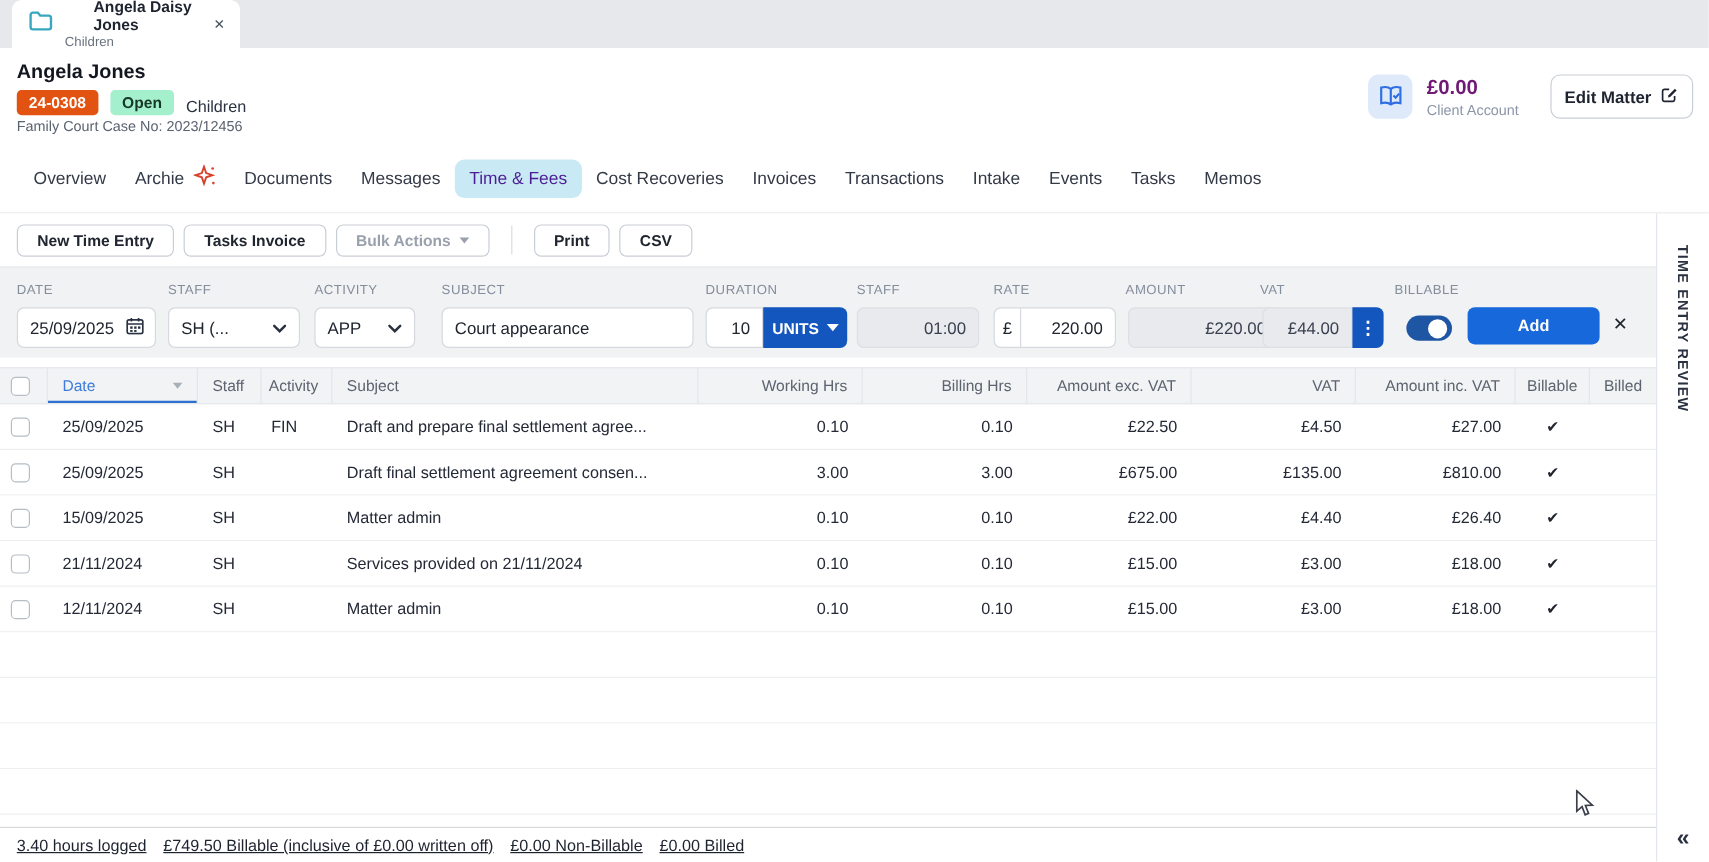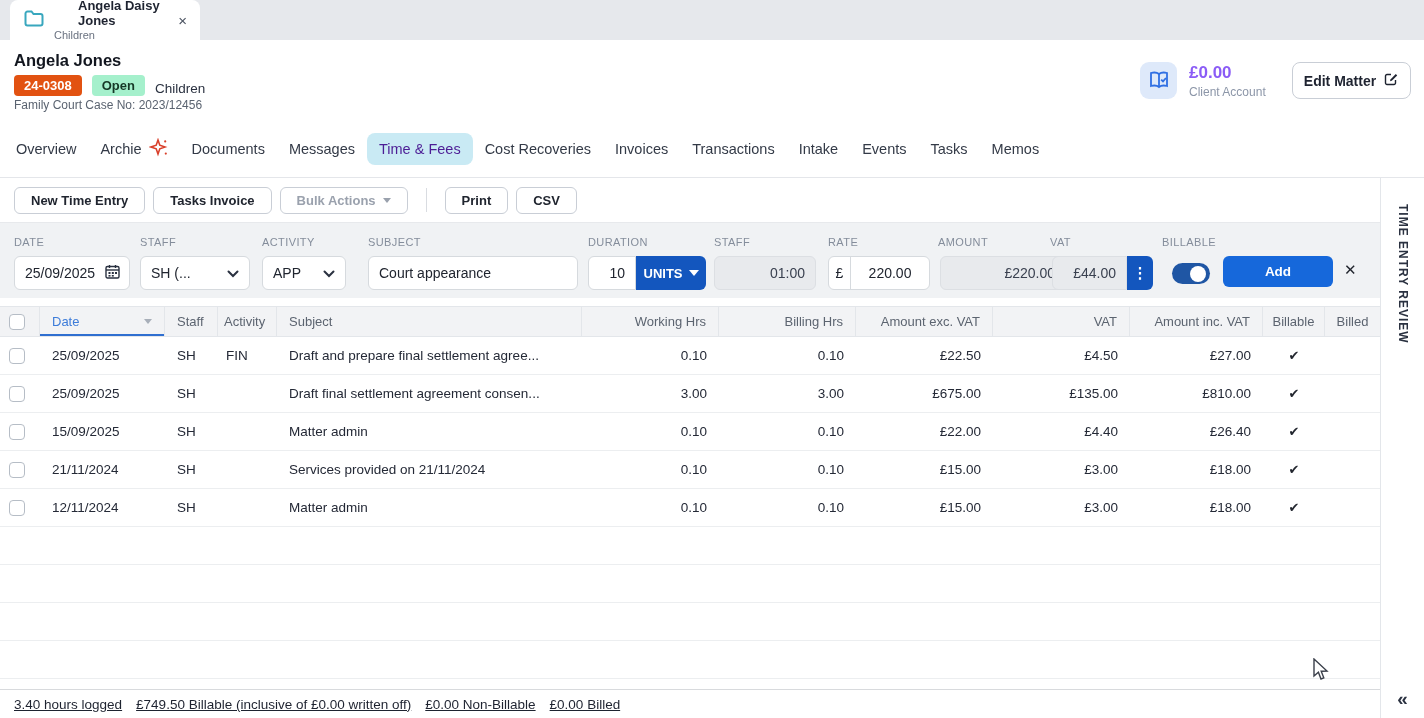--- a/index.html
+++ b/index.html
@@ -22,29 +22,29 @@
   .badge-row { position:absolute; left:14px; top:35px; display:flex; align-items:flex-end; gap:10px; }
   .badge-number { background:#E25211; color:#fff; font-size:13px; font-weight:700;
     padding:3px 10px; border-radius:4px; }
   .badge-status { background:#A5F0CC; color:#163826; font-size:13px; font-weight:700;
     padding:3px 10px; border-radius:4px; }
   .badge-cat { font-size:13.5px; color:#2A3140; }
   .case-ref { position:absolute; left:14px; top:58px; font-size:12px; color:#5A6370; }
   .client-acct { position:absolute; left:1140px; top:22px; display:flex; gap:12px; align-items:center; }
   .acct-icon { width:37px; height:37px; border-radius:9px; background:#DEE9FA; display:flex;
     align-items:center; justify-content:center; }
-  .acct-amount { font-size:17px; font-weight:700; color:#8b5cf6; }
+  .acct-amount { font-size:17px; font-weight:700; color:#701a75; }
   .acct-label { font-size:12px; color:#8C96A8; margin-top:2px; }
   .edit-btn { position:absolute; left:1292px; top:22px; width:119px; height:37px; background:#fff;
     border:1px solid #C9CED6; border-radius:8px; font-size:14px; font-weight:600; color:#1E2330;
     display:flex; align-items:center; justify-content:center; gap:8px; cursor:pointer; }
 
   
   .nav { position:absolute; top:120px; left:0; width:1424px; height:58px; background:#fff;
-    border-bottom:1px solid #E4E6EA; display:flex; align-items:center; padding-left:4px; }
+    border-bottom:1px solid #E4E6EA; display:flex; align-items:center; padding-left:16px; }
   .nav-tab { font-size:14.5px; font-weight:500; color:#333A47; padding:8px 12px; border-radius:8px;
     cursor:pointer; white-space:nowrap; display:flex; align-items:center; gap:7px; }
   .nav-tab.active { background:#C9EAF4; color:#4c1d95; }
 
   
   .main { position:absolute; top:178px; left:0; width:1380px; height:540px; background:#fff; }
 
   .toolbar { position:absolute; top:0; left:0; width:1380px; height:44px; background:#fff;
     display:flex; align-items:center; gap:8px; padding-left:14px; }
   .tb-btn { height:27px; padding:0 16px; background:#fff; border:1px solid #C9CED6; border-radius:6px;
@@ -271,21 +271,21 @@
         <span>UNITS</span>
         <span class="units-caret"></span>
       </button>
 
       <div class="f-field disabled" style="left:714px; width:102px">
         <input disabled="" value="01:00" style="">
       </div>
 
       <div class="f-field" style="left:828px; width:102px; padding:0">
         <span style="width:30px; text-align:center; border-right:1px solid #D6DADE; line-height:32px">£</span>
-        <input style="text-align: center;" value="220.00">
+        <input style="text-align: right;" value="220.00">
       </div>
 
       <div class="f-field disabled" style="left:940px; width:126px">
         <input disabled="" value="£220.00" style="">
       </div>
 
       <div class="f-field disabled" style="left:1052px; width:75px; border-radius:6px 0 0 6px">
         <input disabled="" value="£44.00" style="">
       </div>
       <button class="kebab-btn" style="left:1127px">

